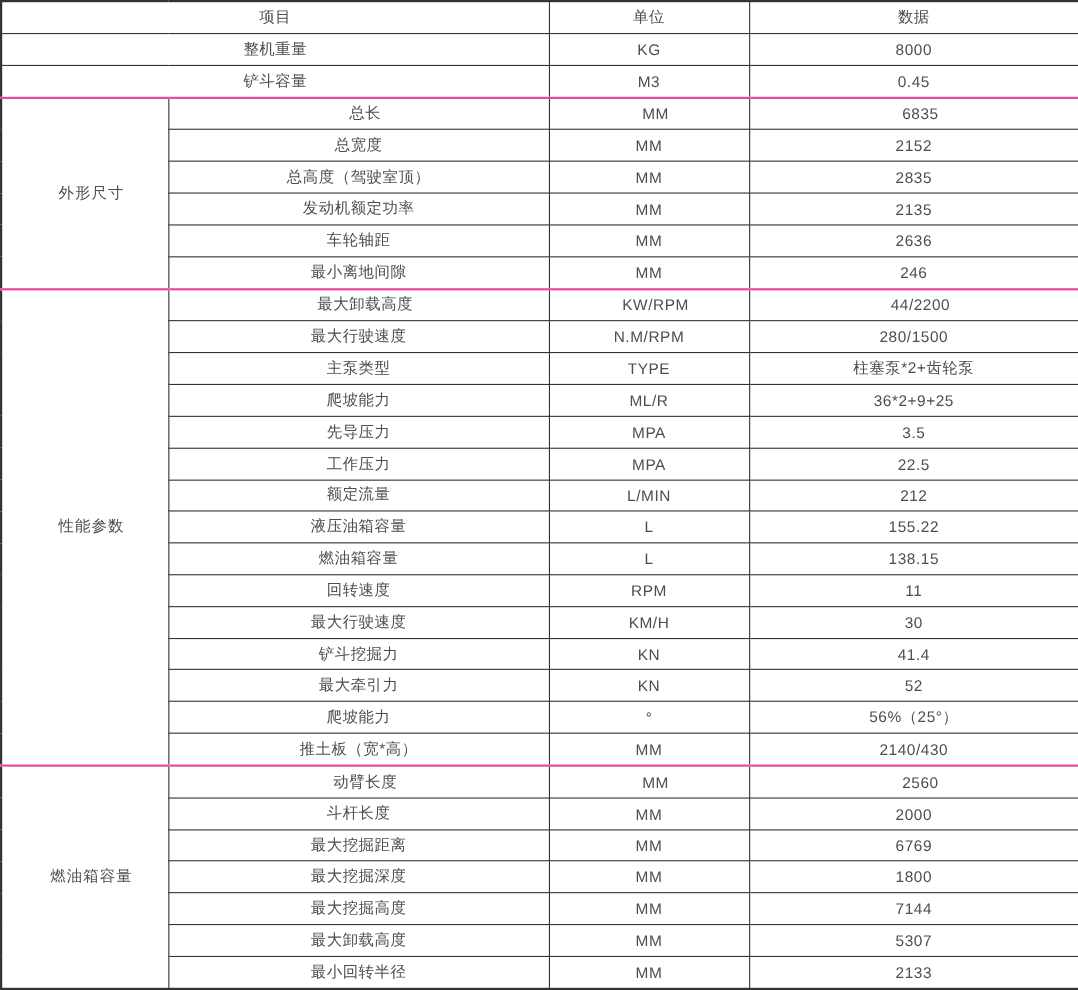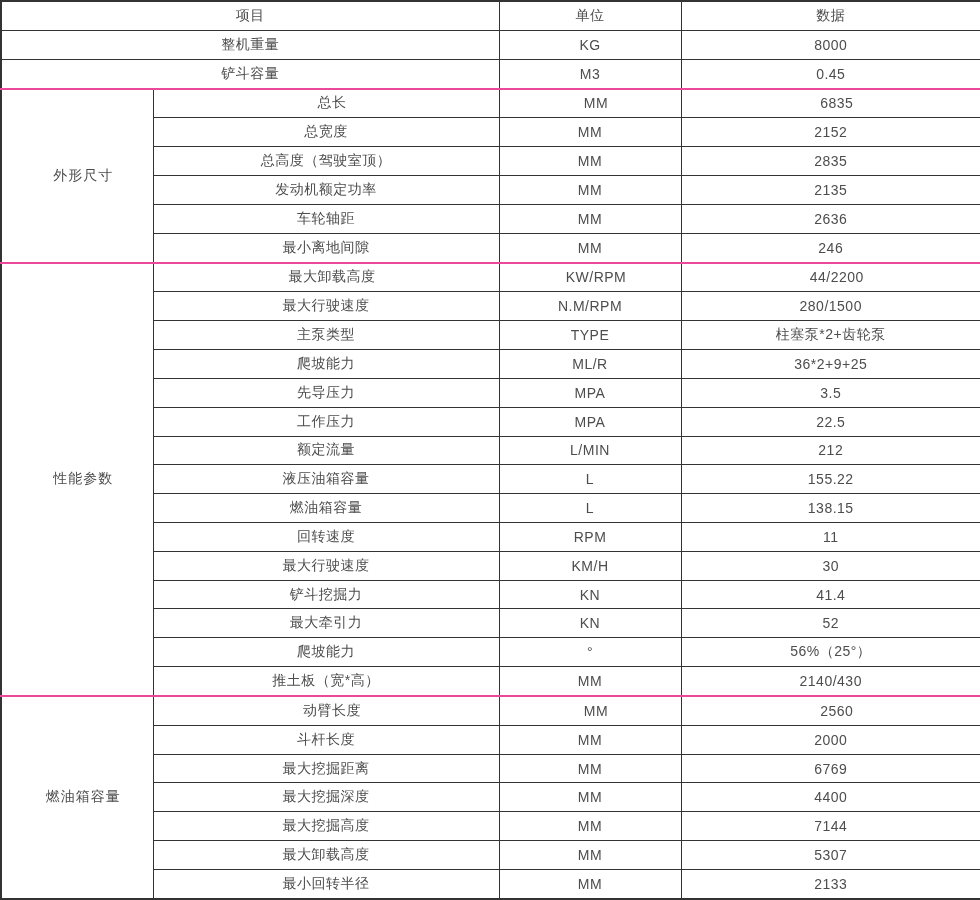--- a/index.html
+++ b/index.html
@@ -188,21 +188,21 @@
           <td>2000</td>
         </tr>
         <tr>
           <td>最大挖掘距离</td>
           <td>MM</td>
           <td>6769</td>
         </tr>
         <tr>
           <td>最大挖掘深度</td>
           <td>MM</td>
-          <td>4400</td>
+          <td>1800</td>
         </tr>
         <tr>
           <td>最大挖掘高度</td>
           <td>MM</td>
           <td>7144</td>
         </tr>
         <tr>
           <td>最大卸载高度</td>
           <td>MM</td>
           <td>5307</td>

